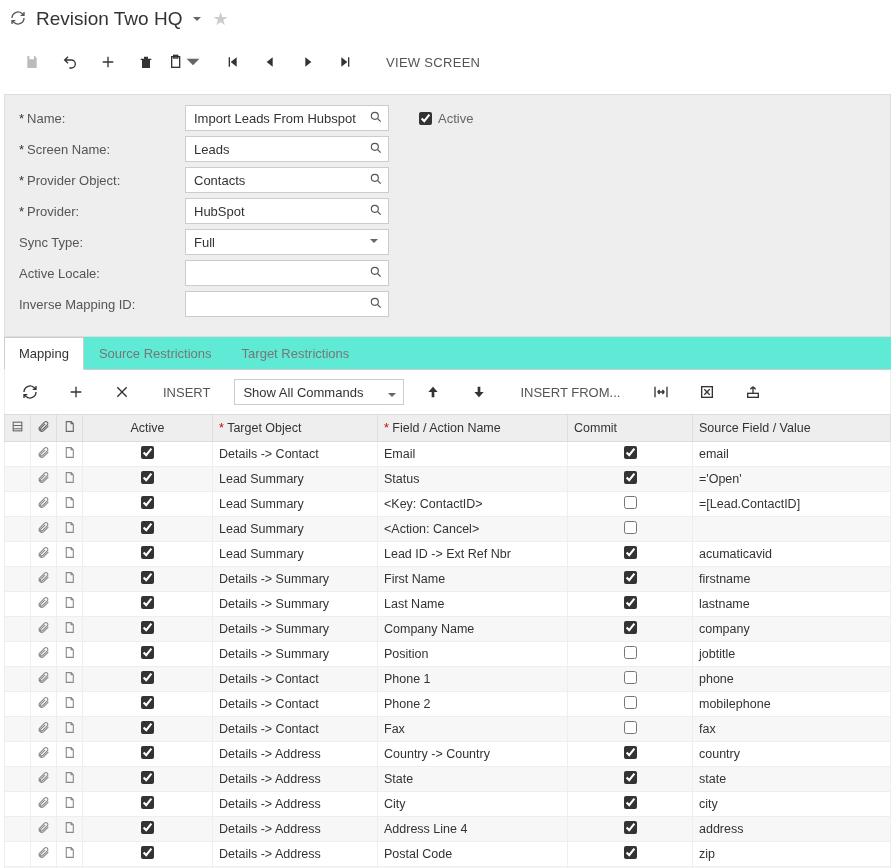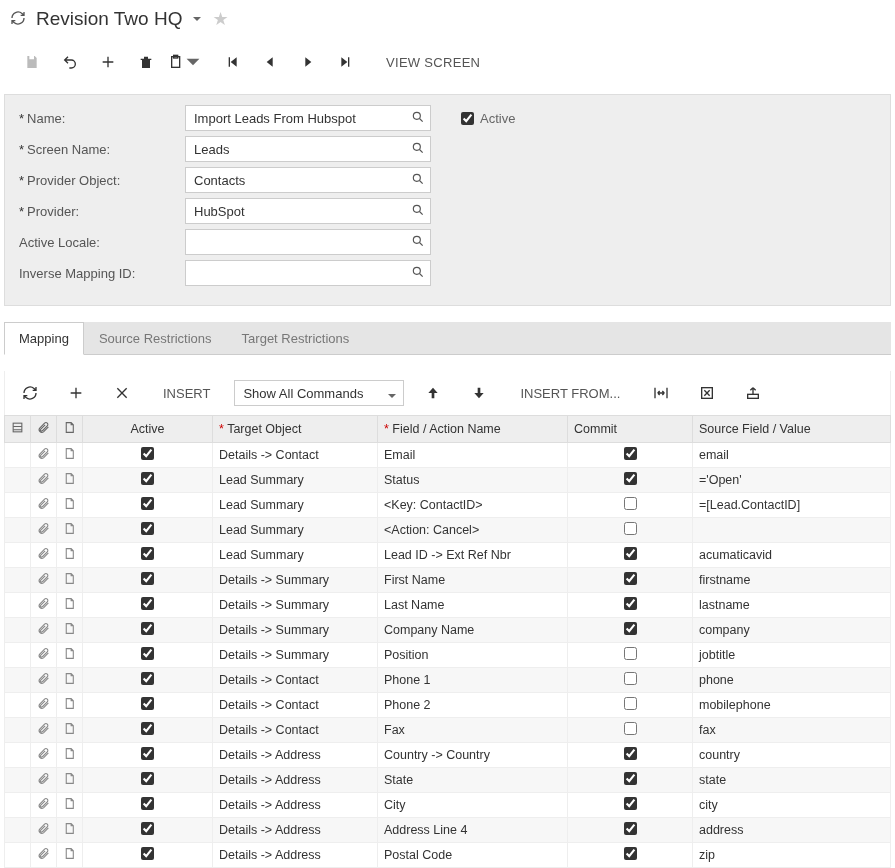--- a/index.html
+++ b/index.html
@@ -57,21 +57,21 @@
   .form-row { display:flex; align-items:center; margin-bottom: 5px; }
   .form-label {
     width: 170px;
     color: #555;
     font-size: 13px;
     padding-left: 4px;
   }
   .form-label .req { color:#333; margin-right:3px; }
   .form-input {
     position:relative;
-    width: 246px;
+    width: 204px;
   }
   .form-input input, .form-input select {
     width:100%;
     height: 26px;
     border:1px solid #ccc;
     background:#fff;
     padding: 0 26px 0 8px;
     font-size: 13px;
     color:#333;
   }
@@ -84,23 +84,23 @@
   }
   .active-chk {
     margin-left: 30px;
     display:flex;
     align-items:center;
     gap:6px;
     color:#666;
   }
   .tabs {
     display:flex;
-    margin: 16px 4px;
+    margin: 0 4px;
     border-bottom:1px solid #ccc;
-    background:#e5e5e5;
+    background:#5eead4;
   }
   .tab {
     padding: 8px 14px;
     font-size: 13px;
     color:#777;
     cursor:pointer;
     border:1px solid transparent;
     border-bottom: none;
     margin-bottom:-1px;
   }
@@ -290,20 +290,29 @@
           </svg></span>
     </div>
   </div>
   <div class="form-row">
     <div class="form-label"><span class="req">*</span><span>Provider:</span></div>
     <div class="form-input">
       <input value="HubSpot" style="">
       <span class="lookup"><svg viewBox="0 0 24 24" fill="none" stroke="#555" stroke-width="2">
             <circle cx="10" cy="10" r="6"></circle>
             <path d="M15 15l5 5"></path>
+          </svg></span>
+    </div>
+  </div>
+  <div class="form-row">
+    <div class="form-label">Sync Type:</div>
+    <div class="form-input">
+      <input value="Full" style="">
+      <span class="lookup"><svg class="caret-svg" viewBox="0 0 10 10">
+            <path d="M1 3l4 4 4-4z"></path>
           </svg></span>
     </div>
   </div>
   <div class="form-row">
     <div class="form-label">Active Locale:</div>
     <div class="form-input">
       <input value="" style="">
       <span class="lookup"><svg viewBox="0 0 24 24" fill="none" stroke="#555" stroke-width="2">
             <circle cx="10" cy="10" r="6"></circle>
             <path d="M15 15l5 5"></path>

